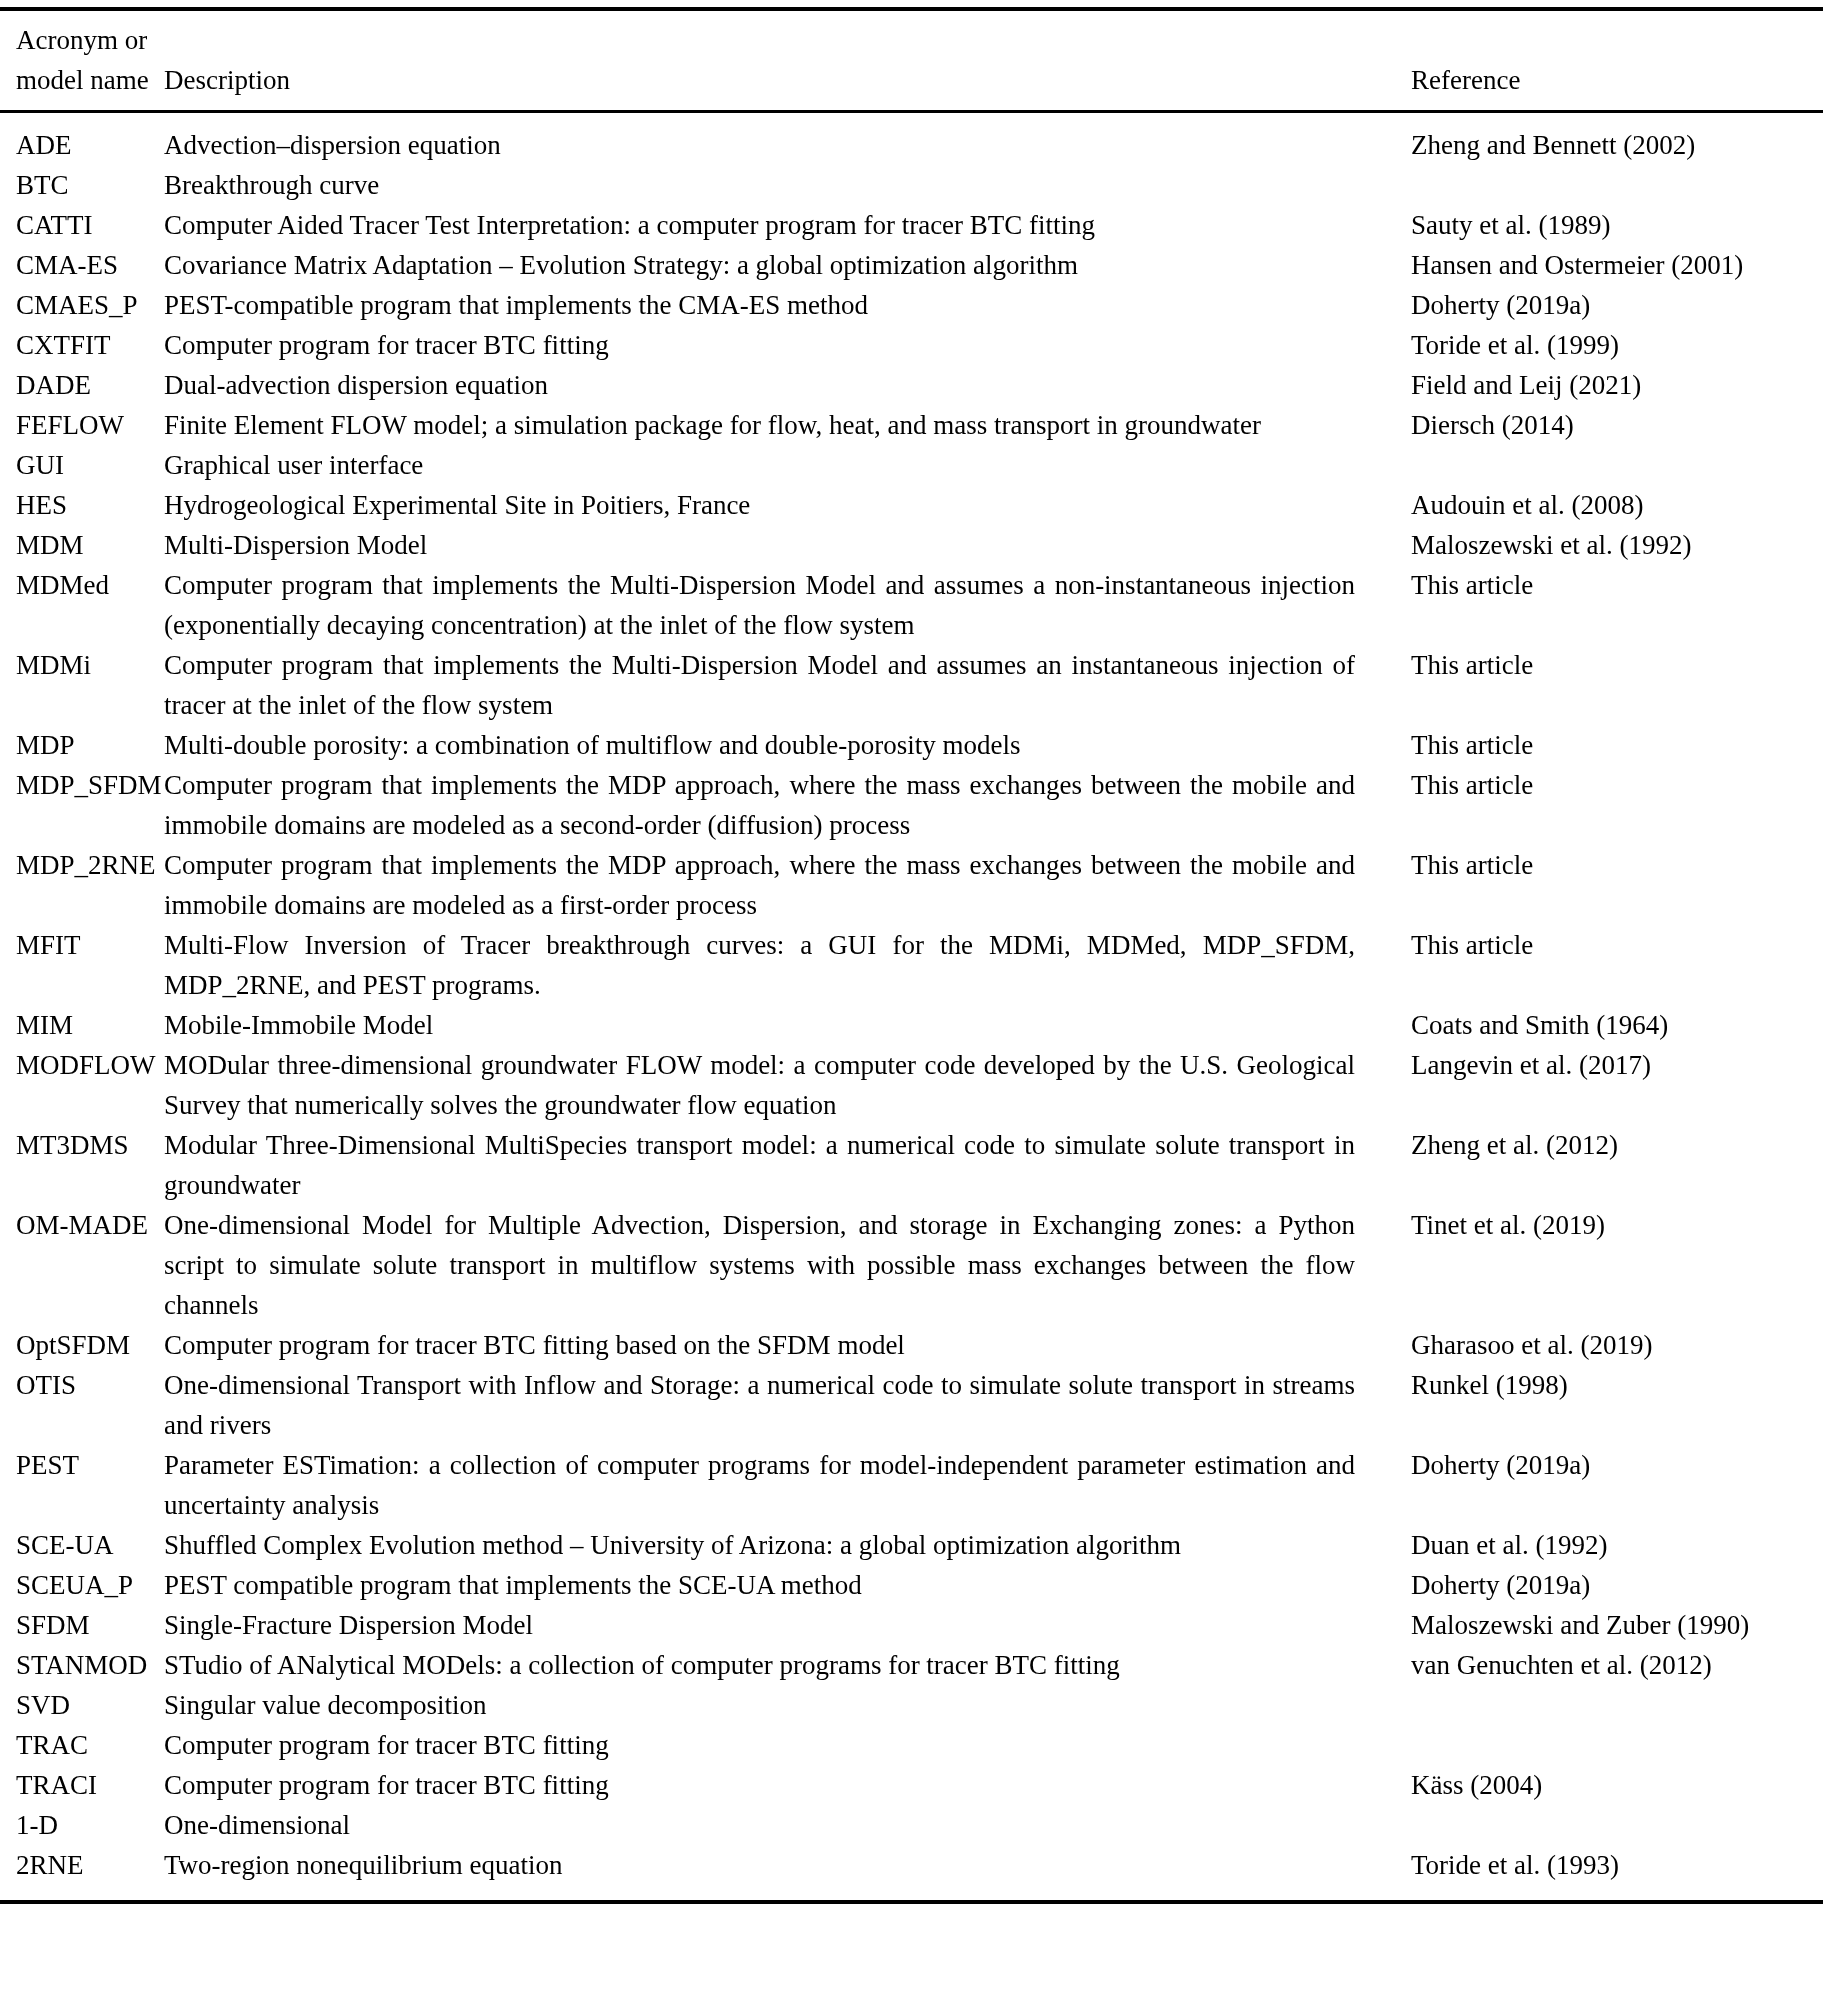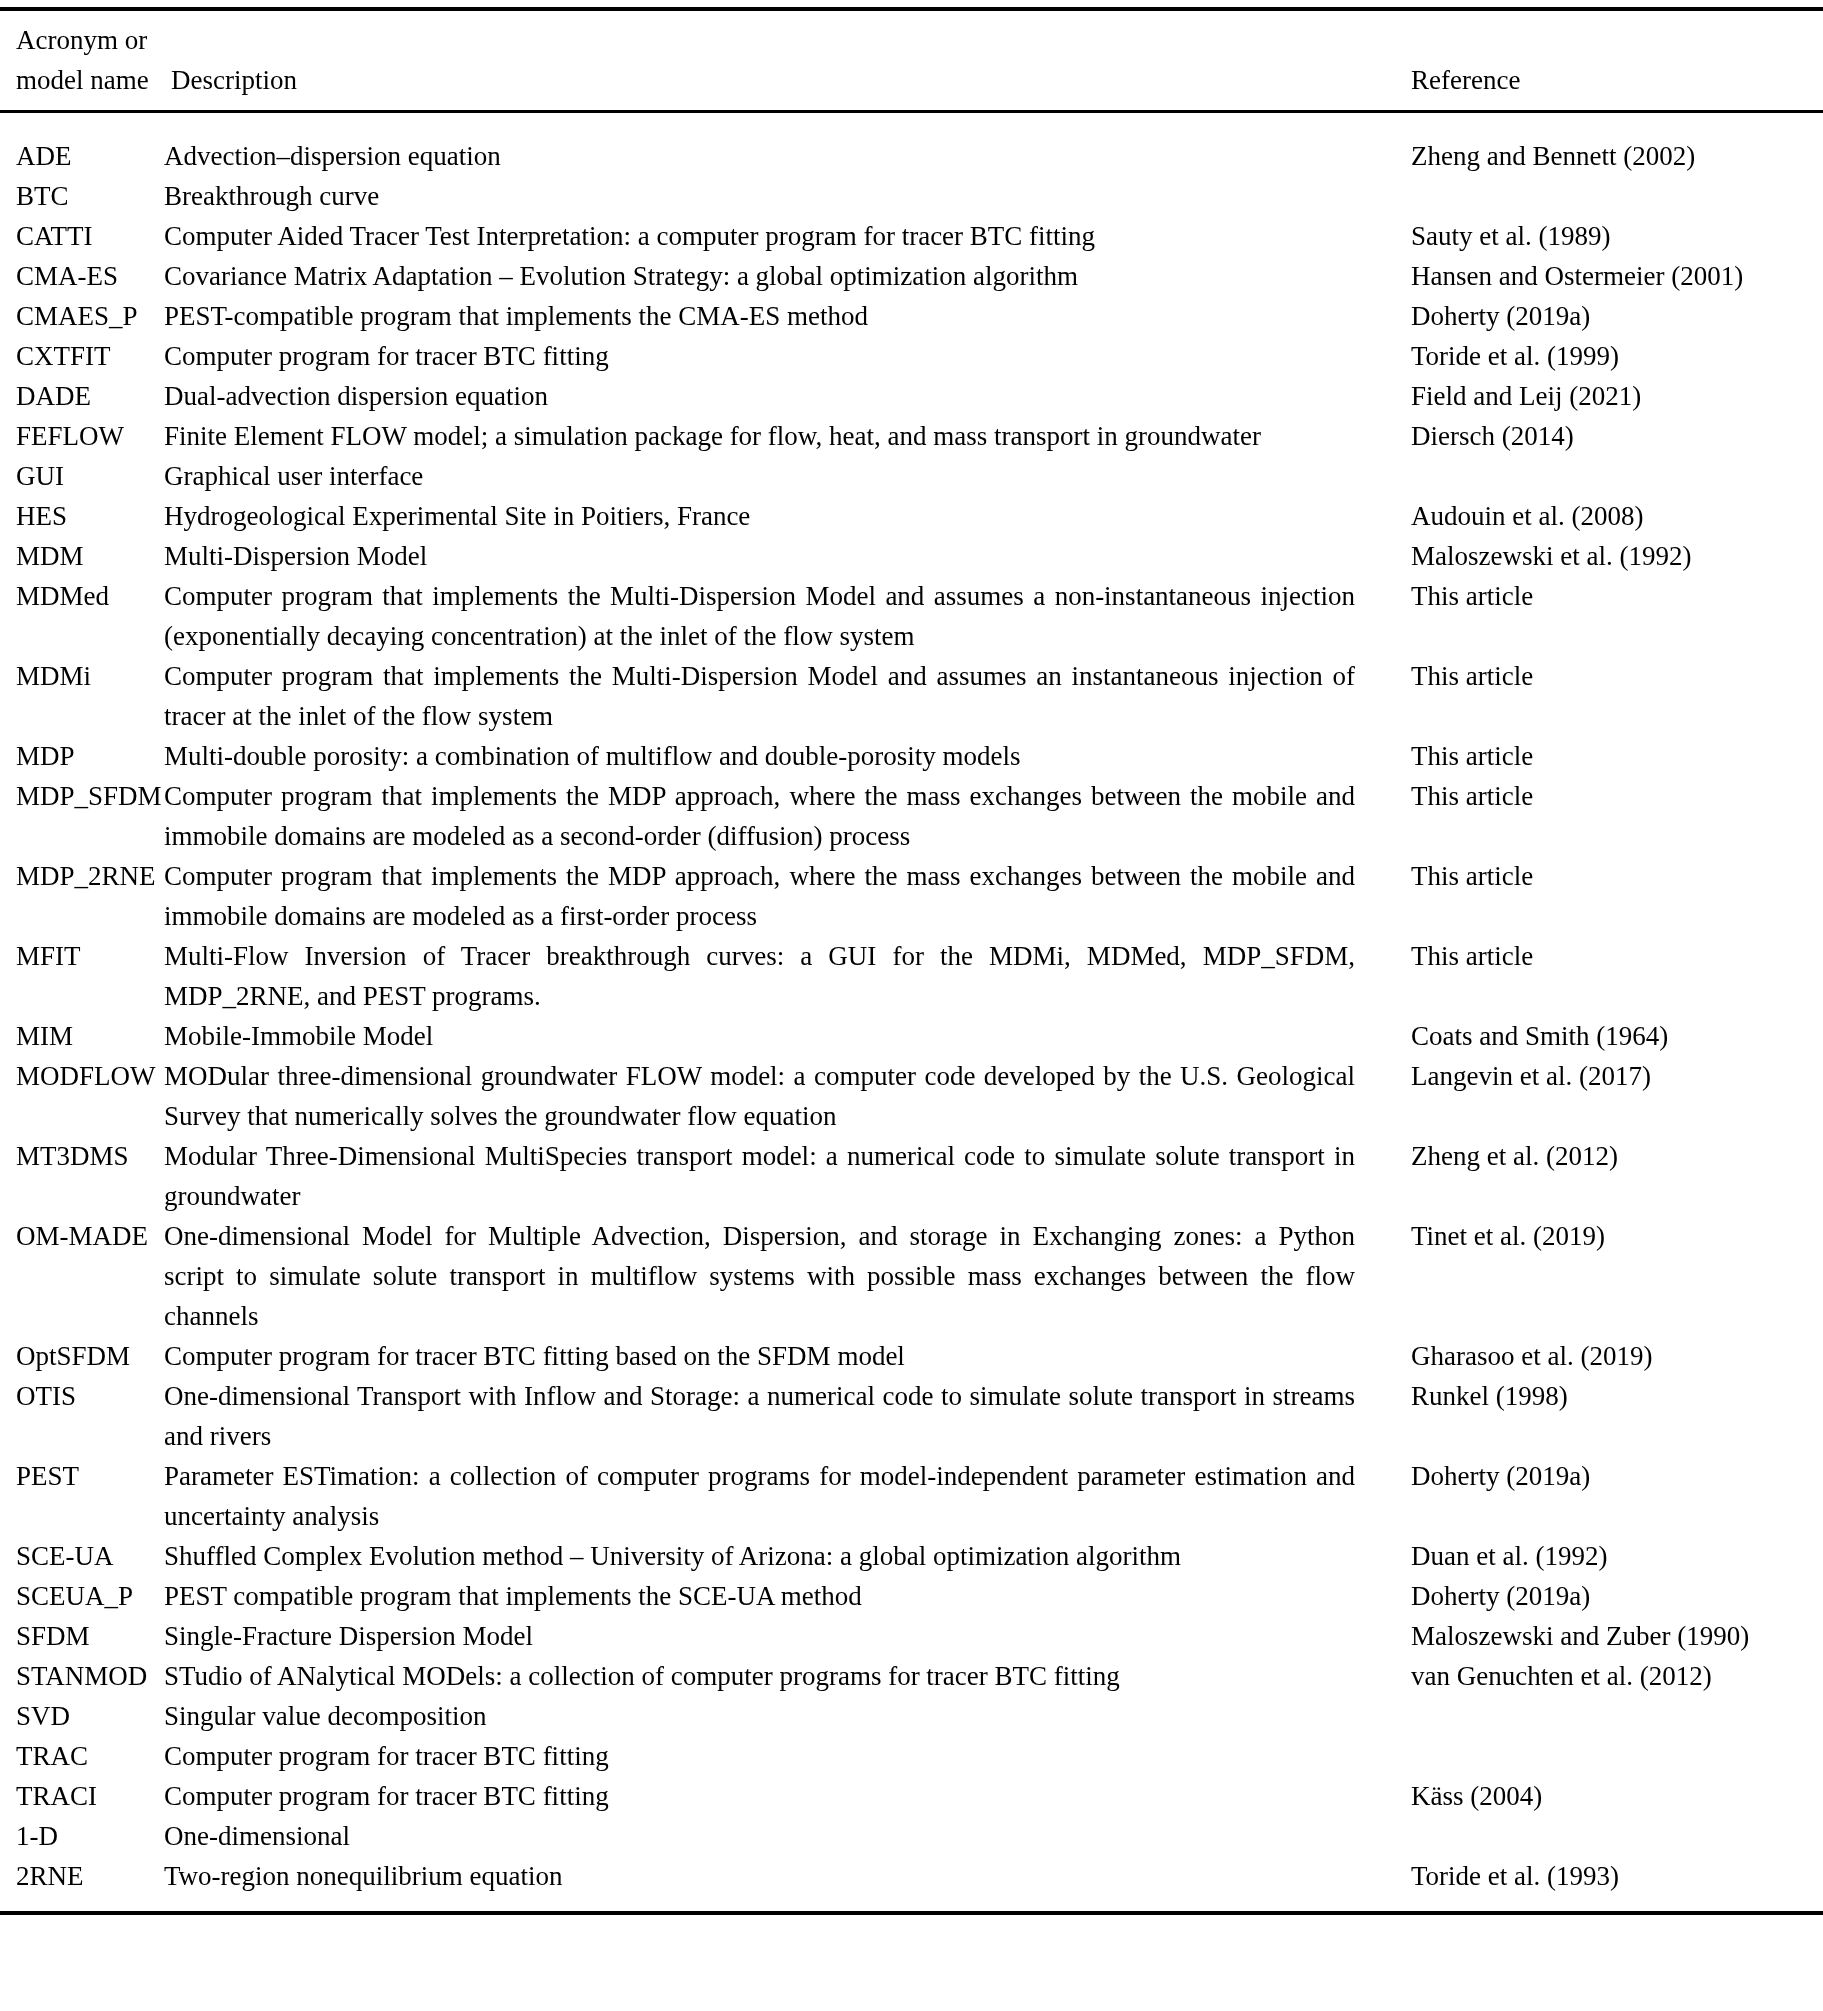--- a/index.html
+++ b/index.html
@@ -37,26 +37,26 @@
   }
   .hdr-row .cell { align-self: end; }
   .cell.acronym {
     white-space: pre-line;
   }
   .cell.desc {
     padding-right: 56px;
     text-align: justify;
     hyphens: auto;
   }
-  .hdr-row .cell.desc { text-align: left; margin-left: 7px; }
+  .hdr-row .cell.desc { text-align: left; }
   .cell.ref {
     padding-right: 8.8px;
   }
   .tbody {
-    padding-top: 23px;
+    padding-top: 12px;
     padding-bottom: 15px;
   }
 </style>
 </head>
 <body>
 
 <div class="table-wrap">
   <div class="rule thick"></div>
 
   <div class="grid hdr-row">

